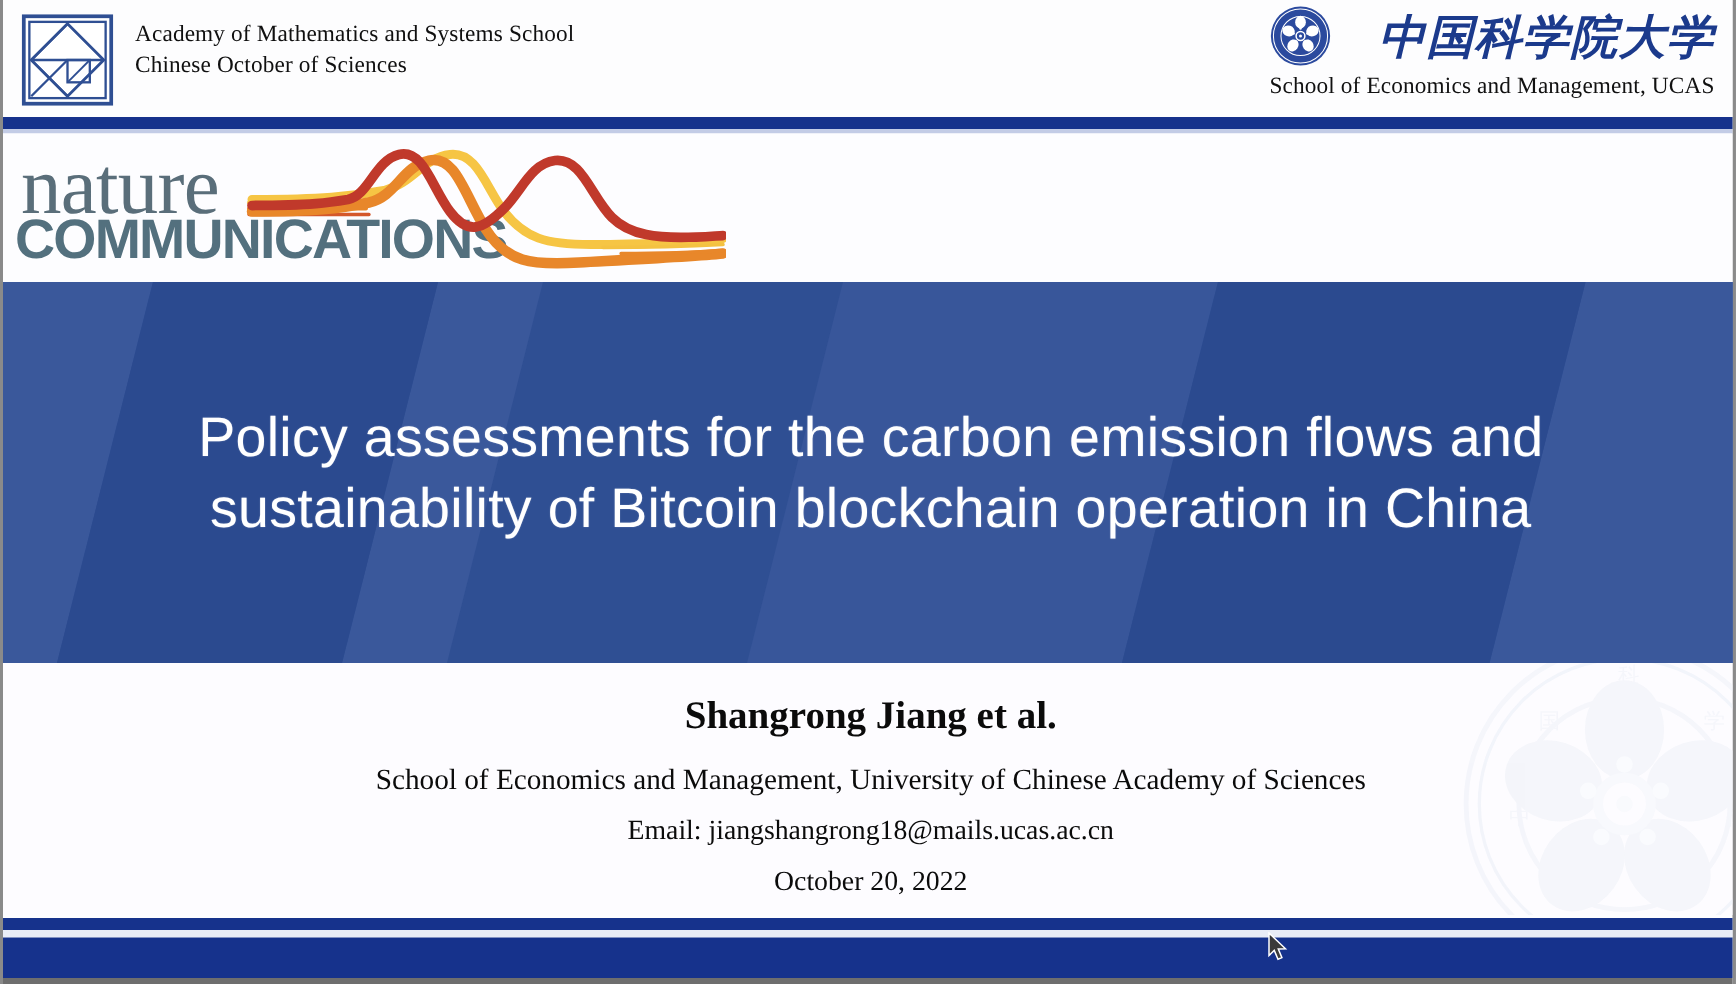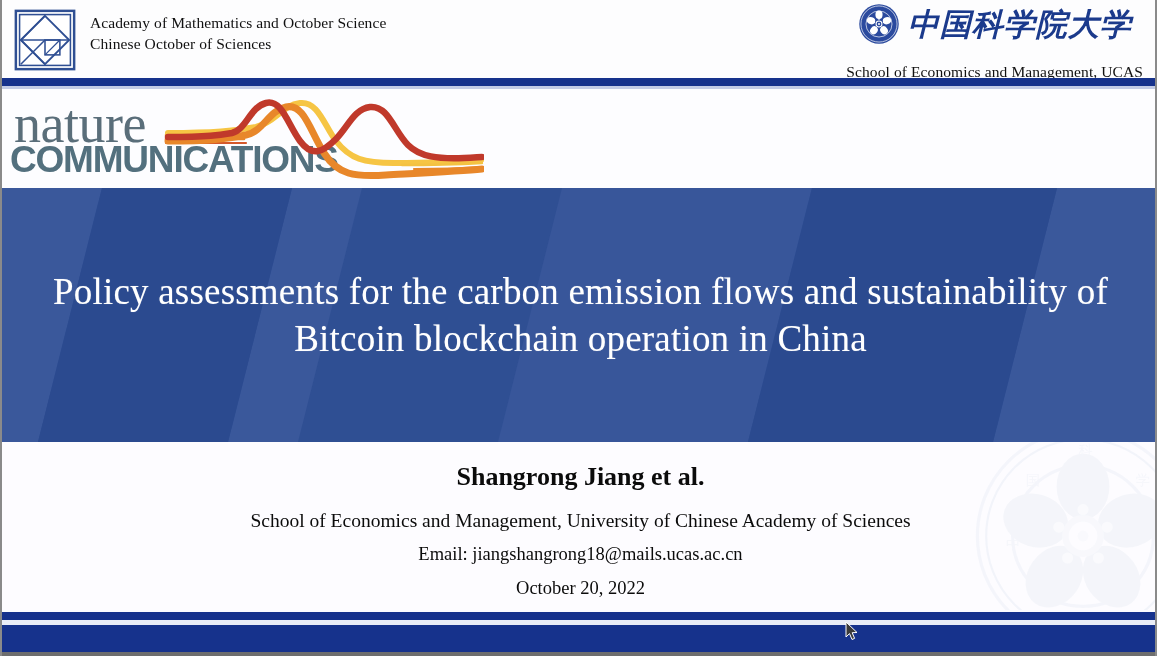--- a/index.html
+++ b/index.html
@@ -50,42 +50,42 @@
   #amss-text div { letter-spacing: 0.1px; }
 
   #ucas-logo-group {
     position: absolute;
     right: 16px; top: 2px;
     text-align: right;
   }
   #ucas-top-row {
     display: flex;
     align-items: center;
-    justify-content: center;
+    justify-content: space-between;
     height: 44px;
   }
   .ucas-seal {
     width: 42px; height: 42px;
     flex: 0 0 auto;
   }
   #ucas-cn {
     margin-left: 8px;
     font-size: 31px;
     color: #1b3a8c;
     font-family: "Liberation Serif", "DejaVu Serif", serif;
     font-style: italic;
     font-weight: bold;
     letter-spacing: 1px;
     line-height: 1;
     white-space: nowrap;
   }
   #ucas-en {
     font-size: 15.5px;
     color: #111;
-    margin-top: 17px;
+    margin-top: 3px;
     white-space: nowrap;
     letter-spacing: 0.1px;
   }
 
   
   #header-rule {
     position: absolute;
     left: 0; top: 78px;
     width: 1157px; height: 8px;
     background: #16328c;
@@ -155,21 +155,21 @@
     display: flex;
     align-items: center;
     justify-content: center;
   }
   #title-inner {
     color: #ffffff;
     font-size: 37px;
     line-height: 1.28;
     text-align: center;
     width: 1070px;
-    font-family: Liberation Serif, serif;
+    font-family: Liberation Sans, sans-serif;
     letter-spacing: 0.2px;
     text-shadow: 0 0 1px rgba(255,255,255,0.35);
   }
 
   
   #lower {
     position: absolute;
     left: 0; top: 442px;
     width: 1157px; height: 168px;
     background: #fdfcff;
@@ -260,21 +260,21 @@
         <polygon points="50,11 89,50 50,89 11,50" fill="none" stroke="#2f4f93" stroke-width="3"></polygon>
         <line x1="11" y1="50" x2="89" y2="50" stroke="#2f4f93" stroke-width="2.5"></line>
         <line x1="50" y1="11" x2="11" y2="50" stroke="#2f4f93" stroke-width="2.5"></line>
         <line x1="11" y1="50" x2="50" y2="89" stroke="#2f4f93" stroke-width="2.5"></line>
         <rect x="50" y="50" width="24" height="24" fill="none" stroke="#2f4f93" stroke-width="2.5"></rect>
         <line x1="50" y1="74" x2="74" y2="50" stroke="#2f4f93" stroke-width="2"></line>
         <line x1="11" y1="89" x2="50" y2="50" stroke="#2f4f93" stroke-width="2.5"></line>
         <line x1="50" y1="50" x2="50" y2="11" stroke="#2f4f93" stroke-width="0"></line>
       </svg>
       <div id="amss-text">
-        <div>Academy of Mathematics and October Science</div>
+        <div>Academy of Mathematics and Systems School</div>
         <div>Chinese October of Sciences</div>
       </div>
     </div>
 
     <div id="ucas-logo-group">
       <div id="ucas-top-row">
         <svg class="ucas-seal" viewBox="0 0 100 100">
           <circle cx="50" cy="50" r="47" fill="#2b4a9e"></circle>
           <circle cx="50" cy="50" r="43" fill="none" stroke="#ffffff" stroke-width="1.6"></circle>
           <circle cx="50" cy="50" r="31" fill="none" stroke="#ffffff" stroke-width="1.6"></circle>

